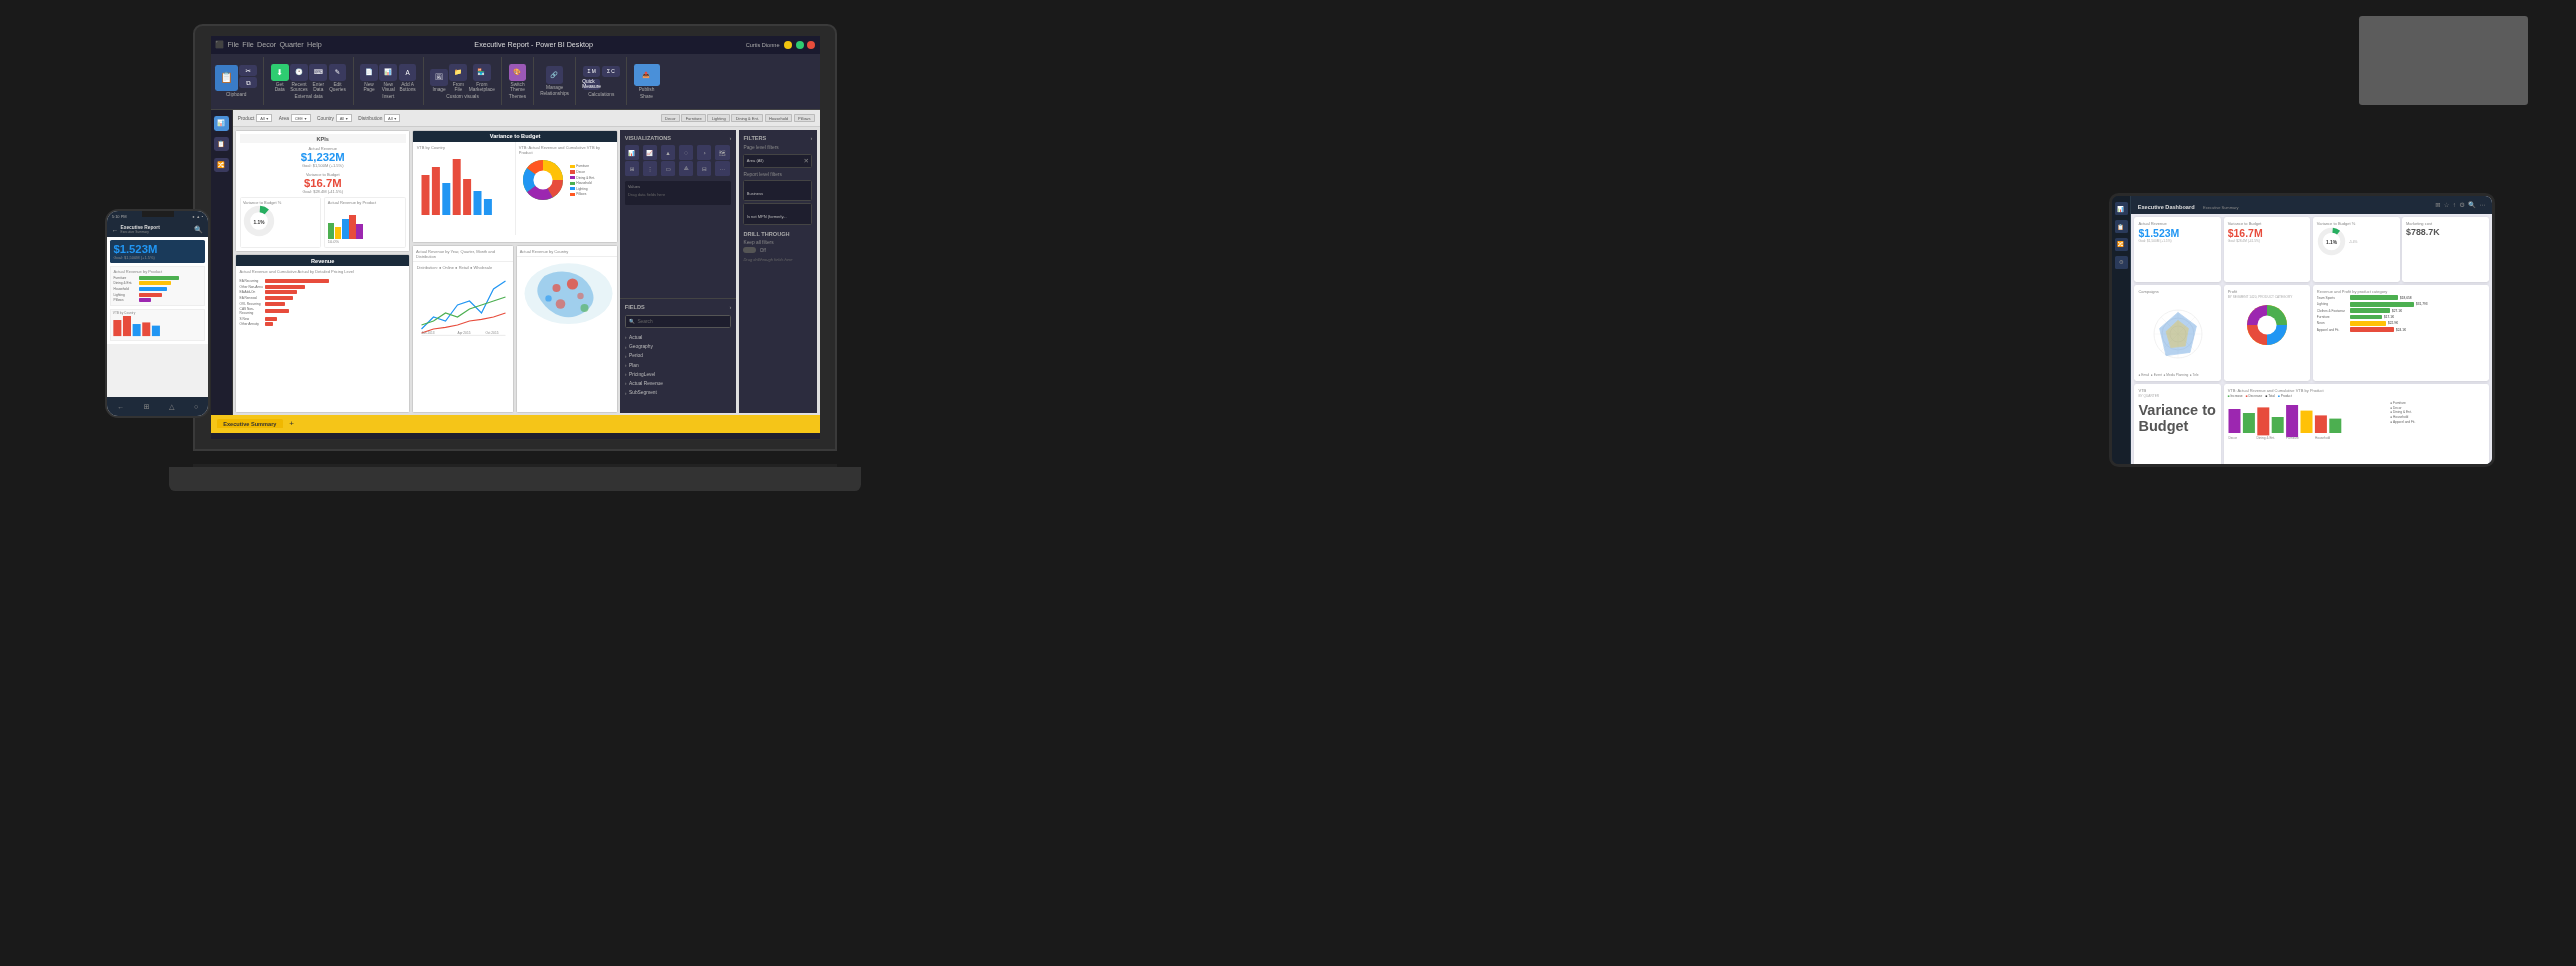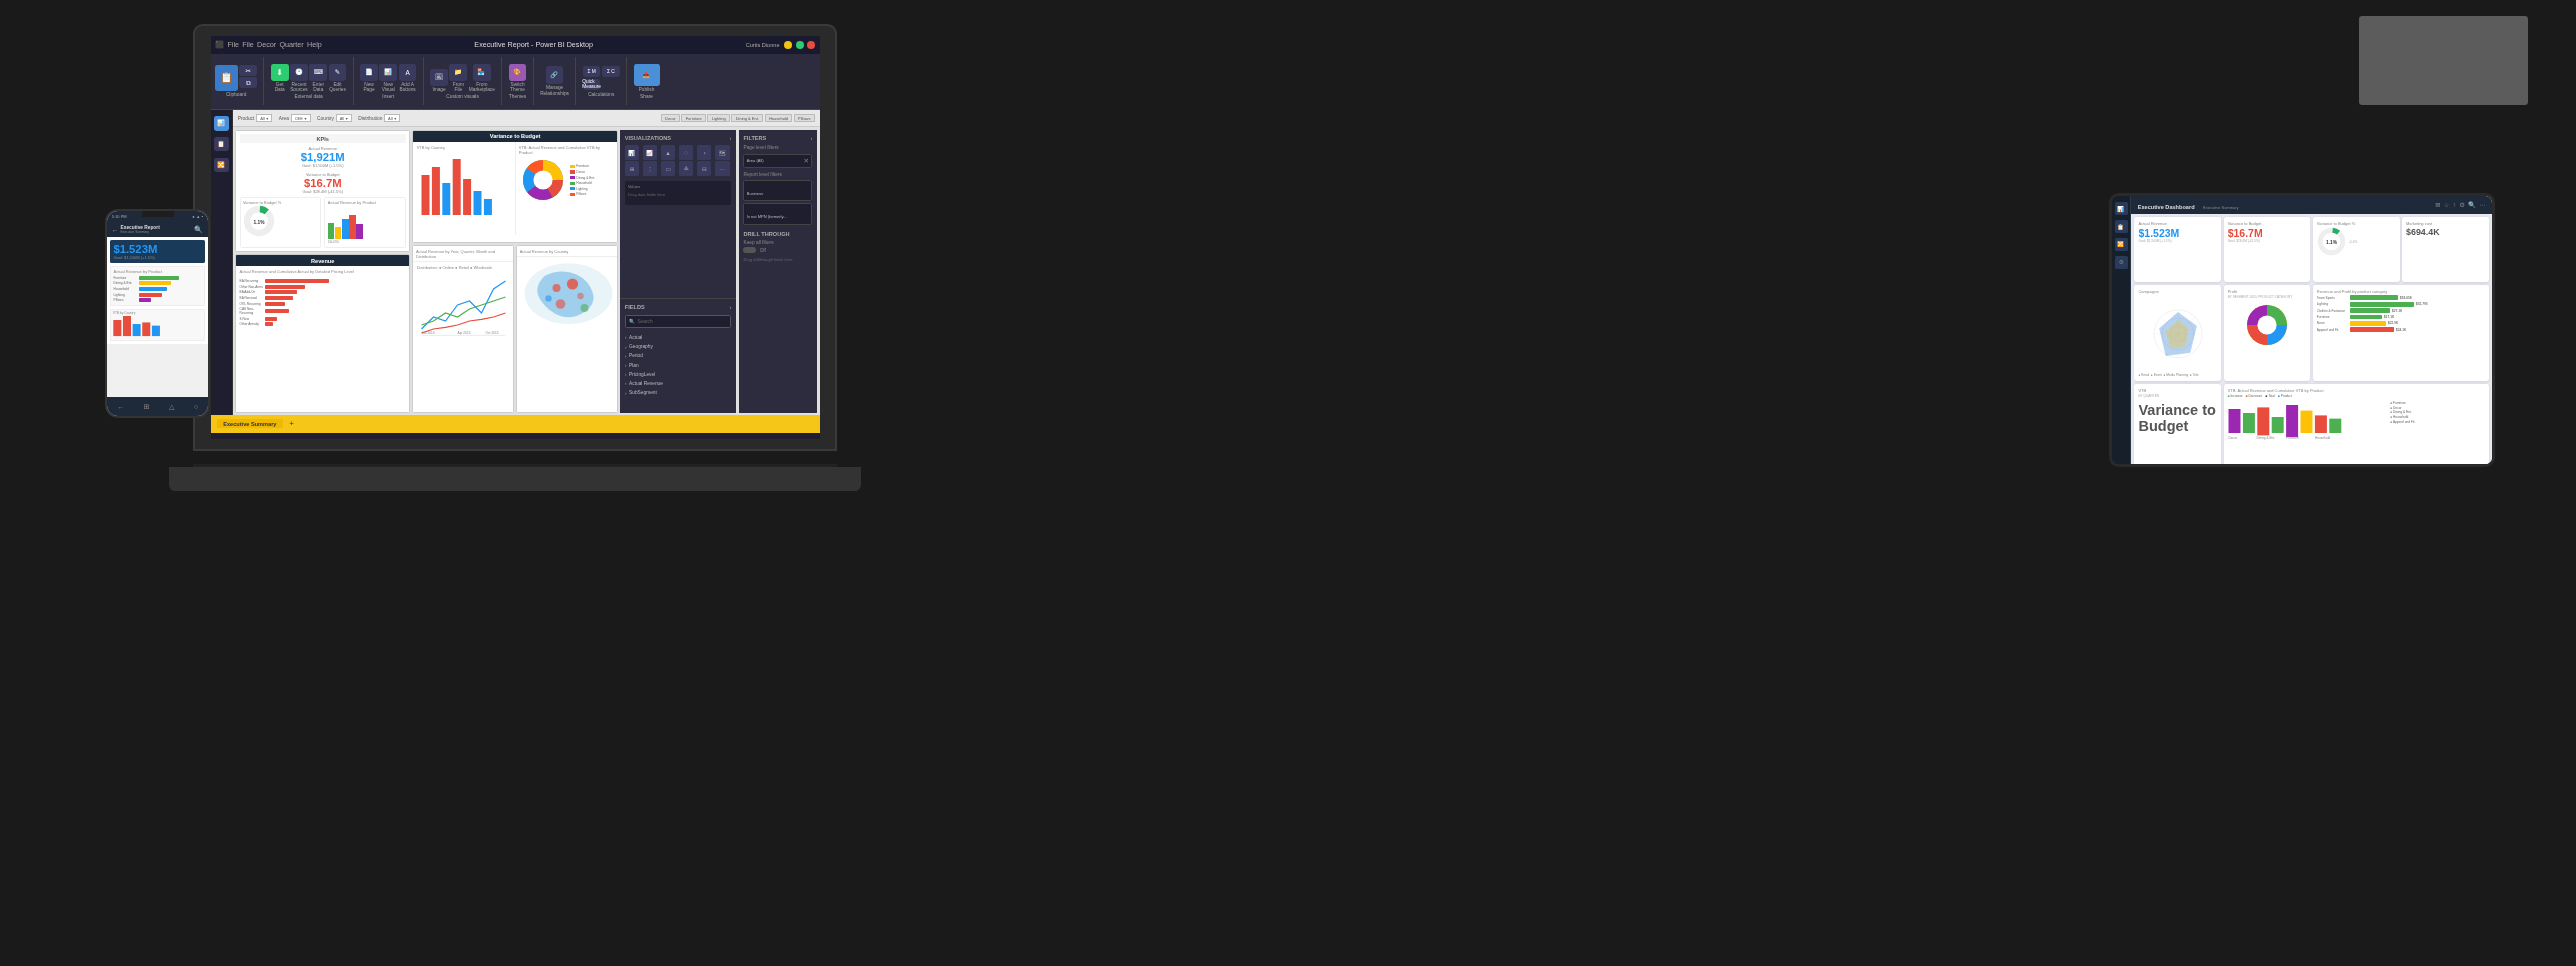--- a/index.html
+++ b/index.html
@@ -560,21 +560,21 @@
           </div>
 
           <div style="display:flex;height:calc(100% - 17.7px);background:#e0e0e0;gap:2.4px;padding:2.4px;">
 
             <div style="display:flex;flex-direction:column;gap:2.4px;width:242px;">
 
               <div style="background:white;border:0.8px solid #ccc;border-radius:1.6px;padding:3.2px;">
                 <div style="text-align:center;font-size:5.6px;color:#555;font-weight:700;margin-bottom:3.2px;background:#f5f5f5;padding:1.6px;">KPIs</div>
 
                 <div style="font-size:4px;color:#888;text-align:center;">Actual Revenue</div>
-                <div style="font-size:11.3px;font-weight:bold;color:#2196F3;text-align:center;">$1,921M</div>
+                <div style="font-size:11.3px;font-weight:bold;color:#2196F3;text-align:center;">$1,232M</div>
                 <div style="font-size:4px;color:#888;text-align:center;margin-bottom:3.2px;">Goal: $1,500M (+1.5%)</div>
 
                 <div style="font-size:4px;color:#888;text-align:center;">Variance to Budget</div>
                 <div style="font-size:11.3px;font-weight:bold;color:#e74c3c;text-align:center;">$16.7M</div>
                 <div style="font-size:4px;color:#888;text-align:center;margin-bottom:3.2px;">Goal: $28.4M (-41.5%)</div>
 
                 <div style="display:flex;gap:3.2px;margin-top:3.2px;">
                   <div style="flex:1;border:0.8px solid #eee;padding:2.4px;border-radius:1.6px;">
                     <div style="font-size:4px;color:#888;">Variance to Budget %</div>
                     
@@ -966,21 +966,21 @@
               <svg width="29" height="29" viewBox="0 0 36 36">
                 <circle cx="18" cy="18" r="14" fill="none" stroke="#eee" stroke-width="6"></circle>
                 <circle cx="18" cy="18" r="14" fill="none" stroke="#27ae60" stroke-width="6" stroke-dasharray="8 80" stroke-dashoffset="21"></circle>
                 <text x="18" y="21" text-anchor="middle" font-size="6" fill="#333" font-weight="bold">1.1%</text>
               </svg>
               <div class="t-kpi-sub">-5.4%</div>
             </div>
           </div>
           <div class="t-card">
             <div class="t-card-title">Marketing cost</div>
-            <div class="t-kpi-value" style="color:#555;font-size:8.9px;">$694.4K</div>
+            <div class="t-kpi-value" style="color:#555;font-size:8.9px;">$788.7K</div>
           </div>
 
           <div class="t-card" style="grid-row:2;display:flex;flex-direction:column;">
             <div class="t-card-title">Campaigns</div>
 
             <div style="flex:1;display:flex;align-items:center;justify-content:center;">
               <svg width="56" height="56" viewBox="0 0 70 70">
                 <circle cx="35" cy="35" r="30" fill="none" stroke="#eee" stroke-width="1"></circle>
                 <circle cx="35" cy="35" r="20" fill="none" stroke="#eee" stroke-width="1"></circle>
                 <circle cx="35" cy="35" r="10" fill="none" stroke="#eee" stroke-width="1"></circle>

